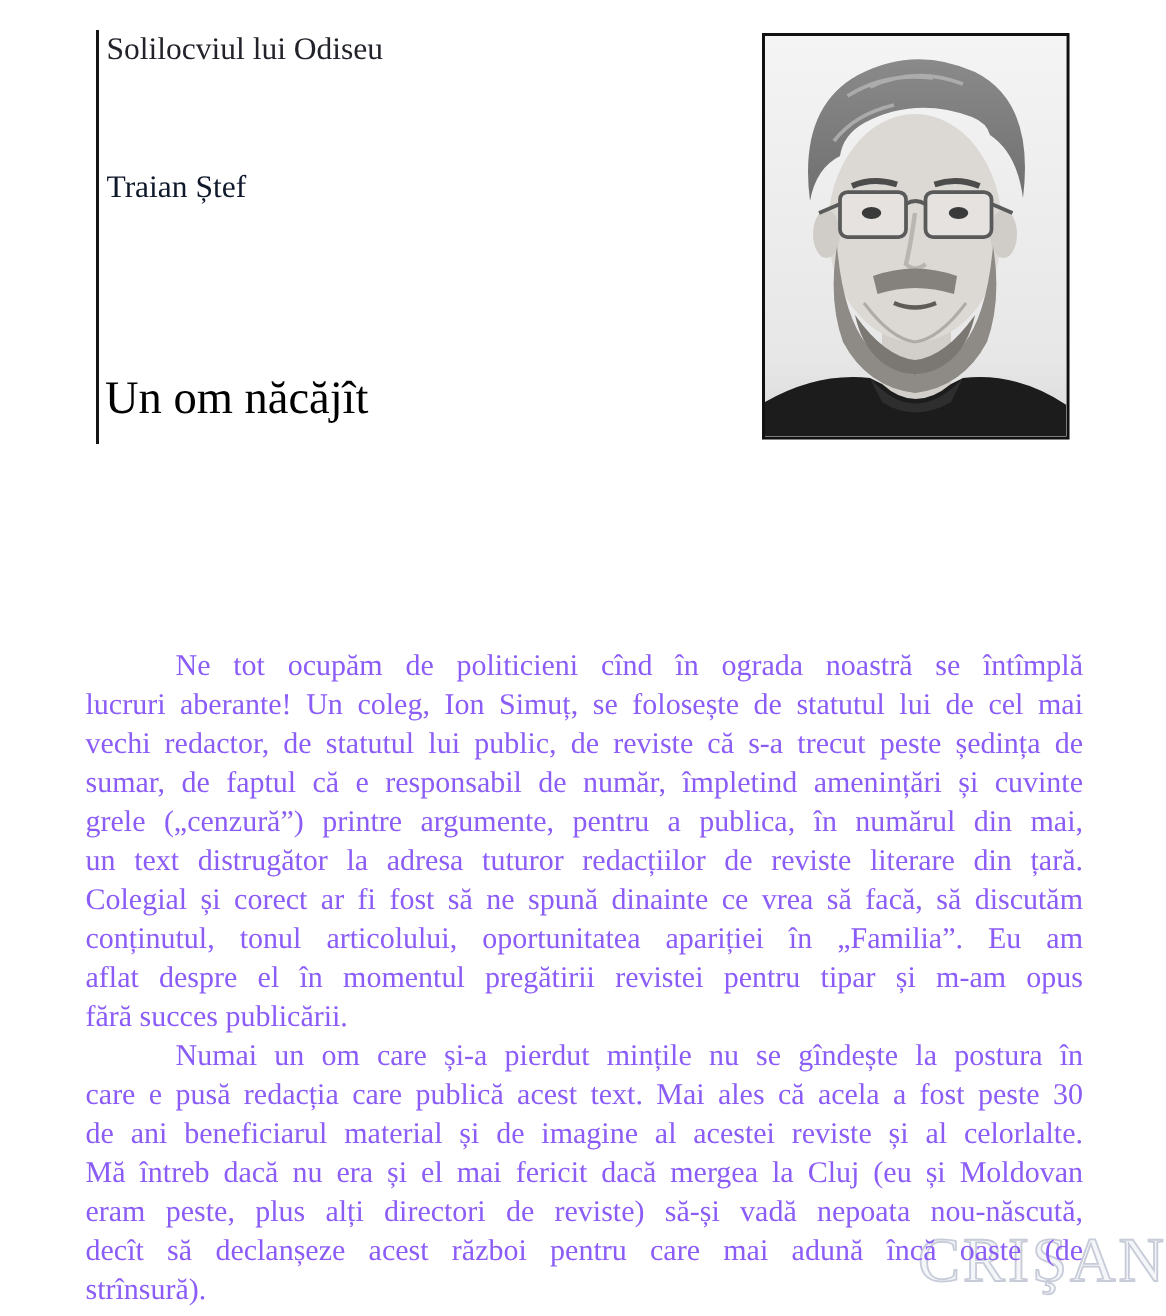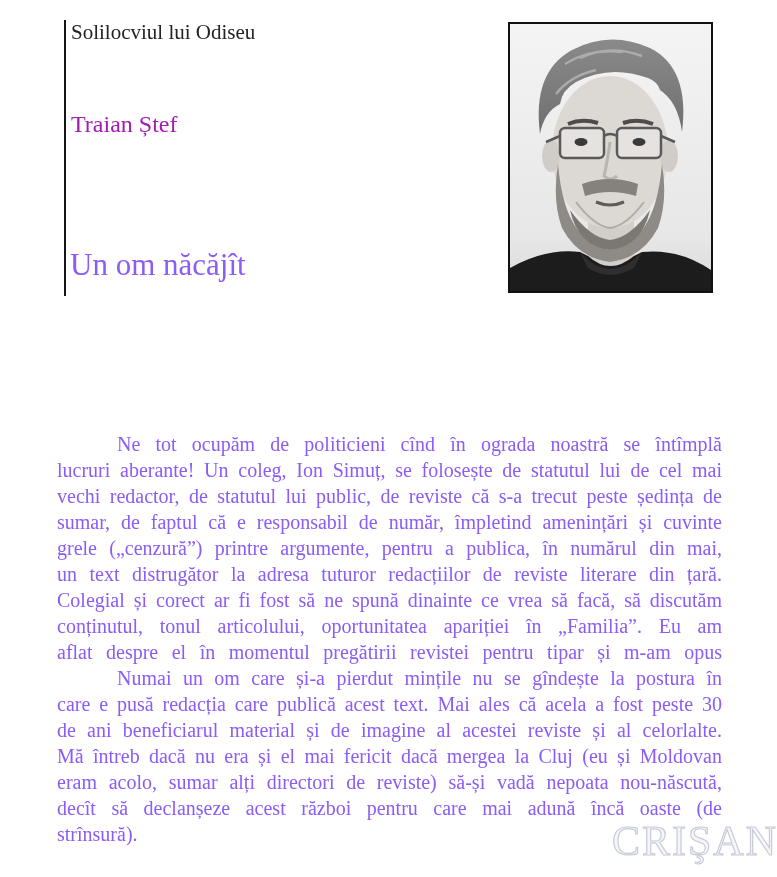--- a/index.html
+++ b/index.html
@@ -22,33 +22,33 @@
     position: absolute;
     left: 71px; top: 19px;
     font-size: 21px;
     line-height: 26px;
     color: #22222a;
     white-space: nowrap;
   }
   .author {
     position: absolute;
     left: 71px; top: 111px;
-    font-size: 24px;
+    font-size: 21px;
     line-height: 26px;
-    color: #a21caf;
+    color: #0f172a;
     white-space: nowrap;
   }
   .title {
     position: absolute;
     left: 70px; top: 246px;
     margin: 0;
     font-size: 31px;
     font-weight: normal;
     line-height: 38px;
-    color: #8b5cf6;
+    color: #000000;
     white-space: nowrap;
   }
   .photo {
     position: absolute;
     left: 508px; top: 22px;
     width: 205px; height: 271px;
     margin: 0;
     border: 2px solid #111;
     box-sizing: border-box;
     background: #efefef;
@@ -157,25 +157,26 @@
     <div class="paragraph">
         <div class="line first">Ne tot ocupăm de politicieni cînd în ograda noastră se întîmplă</div>
         <div class="line">lucruri aberante! Un coleg, Ion Simuț, se folosește de statutul lui de cel mai</div>
         <div class="line">vechi redactor, de statutul lui public, de reviste că s-a trecut peste ședința de</div>
         <div class="line">sumar, de faptul că e responsabil de număr, împletind amenințări și cuvinte</div>
         <div class="line">grele („cenzură”) printre argumente, pentru a publica, în numărul din mai,</div>
         <div class="line">un text distrugător la adresa tuturor redacțiilor de reviste literare din țară.</div>
         <div class="line">Colegial și corect ar fi fost să ne spună dinainte ce vrea să facă, să discutăm</div>
         <div class="line">conținutul, tonul articolului, oportunitatea apariției în „Familia”. Eu am</div>
         <div class="line">aflat despre el în momentul pregătirii revistei pentru tipar și m-am opus</div>
+        <div class="line last">fără succes publicării.</div>
       </div>
     <div class="paragraph">
         <div class="line first">Numai un om care și-a pierdut mințile nu se gîndește la postura în</div>
         <div class="line">care e pusă redacția care publică acest text. Mai ales că acela a fost peste 30</div>
         <div class="line">de ani beneficiarul material și de imagine al acestei reviste și al celorlalte.</div>
         <div class="line">Mă întreb dacă nu era și el mai fericit dacă mergea la Cluj (eu și Moldovan</div>
-        <div class="line">eram acolo, sumar alți directori de reviste) să-și vadă nepoata nou-născută,</div>
+        <div class="line">eram peste, plus alți directori de reviste) să-și vadă nepoata nou-născută,</div>
         <div class="line">decît să declanșeze acest război pentru care mai adună încă oaste (de</div>
         <div class="line last">strînsură).</div>
       </div>
   </div>
 
 </div>
 
 </body></html>

